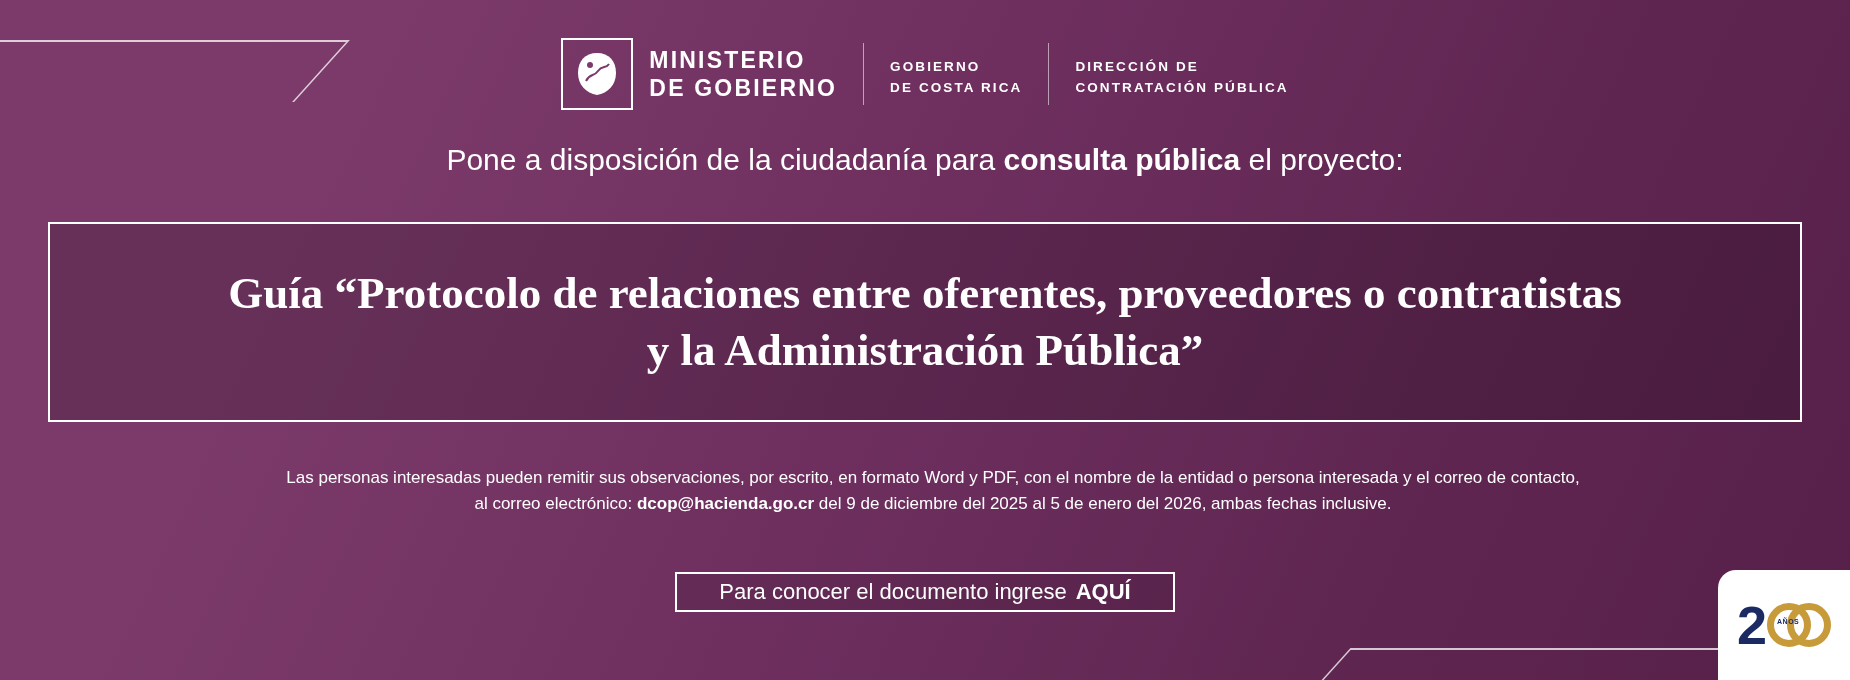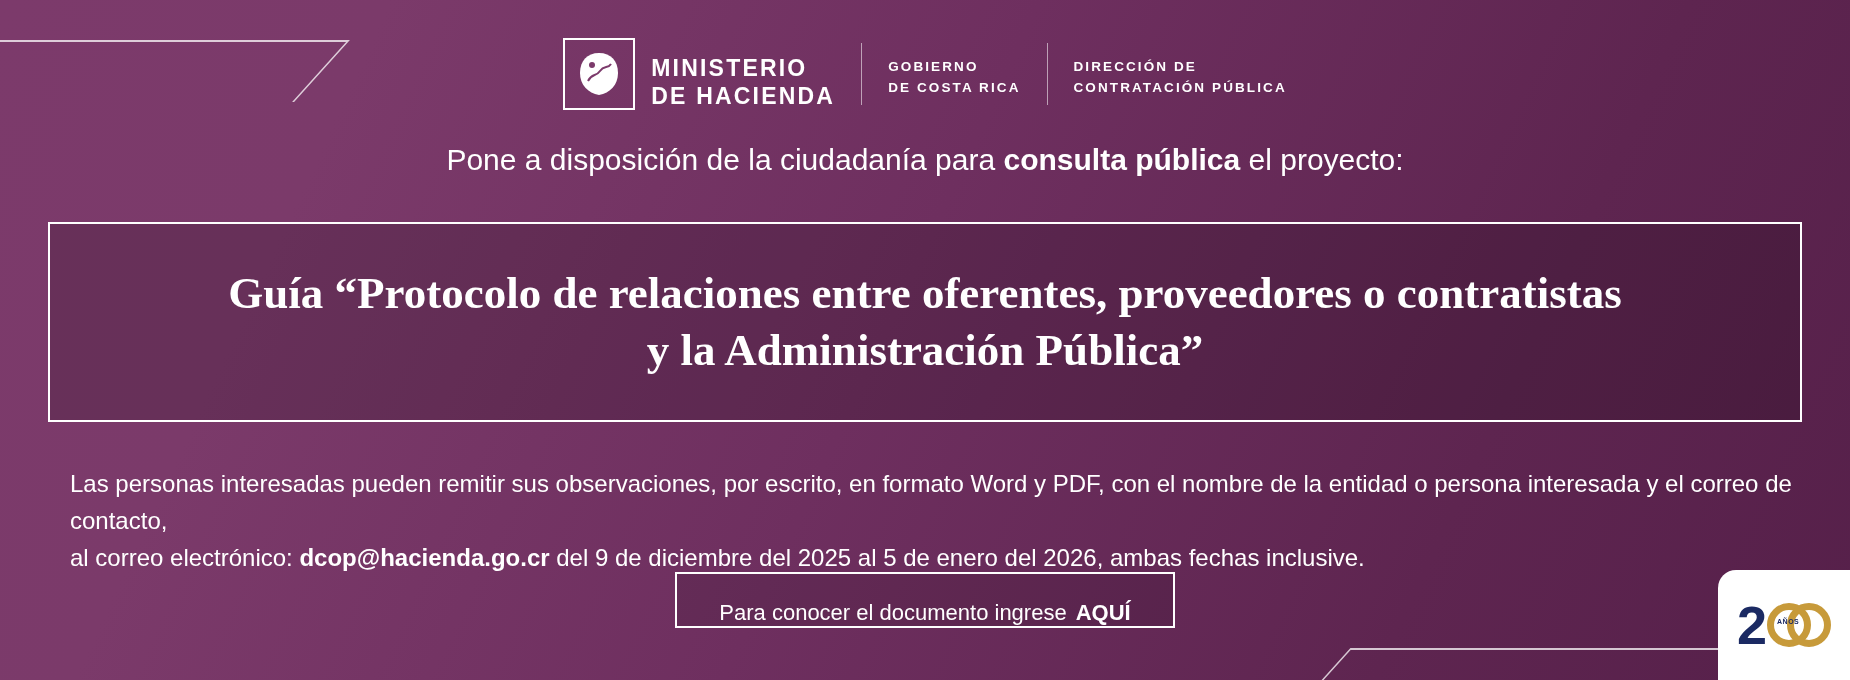--- a/index.html
+++ b/index.html
@@ -46,21 +46,21 @@
     position: absolute;
     top: 38px;
     left: 0;
     right: 0;
     display: flex;
     justify-content: center;
     align-items: center;
   }
   .logo-block {
     display: flex;
-    align-items: flex-end;
+    align-items: center;
   }
   .crest {
     width: 68px;
     height: 68px;
     border: 2px solid #ffffff;
     display: flex;
     align-items: center;
     justify-content: center;
     margin-right: 16px;
   }
@@ -123,40 +123,41 @@
     padding: 0 30px;
     font-family: Liberation Serif, serif;
   }
 
   
   .body-text {
     position: absolute;
     left: 70px;
     right: 54px;
     top: 465px;
-    color: #ffffff;
-    font-size: 24px;
+    text-align: center;
+    color: #ffffff;
+    font-size: 17px;
     line-height: 1.55;
   }
   .body-text b { font-weight: 700; }
 
   
   .cta {
     position: absolute;
     left: 50%;
     transform: translateX(-50%);
     top: 572px;
     width: 500px;
-    height: 56px;
+    height: 40px;
     border: 2px solid #ffffff;
     background: rgba(0,0,0,0.10);
     color: #ffffff;
     font-size: 22px;
     display: flex;
-    align-items: flex-end;
+    align-items: center;
     justify-content: center;
     box-sizing: border-box;
     cursor: pointer;
     text-decoration: none;
   }
   .cta b { font-weight: 700; margin-left: 9px; }
 
   
   .badge {
     position: absolute;
@@ -220,21 +221,21 @@
     <div class="logo-block">
       <div class="crest">
         <svg width="42" height="46" viewBox="0 0 42 46" aria-hidden="true">
           <path d="M21 2 C33 2 40 10 40 22 C40 34 32 42 21 44 C10 42 2 34 2 22 C2 10 9 2 21 2 Z" fill="#ffffff"></path>
           <path d="M10 30 C14 22 18 26 22 20 C26 14 30 18 33 13" stroke="#7c3a6b" stroke-width="2" fill="none"></path>
           <circle cx="14" cy="14" r="3" fill="#7c3a6b"></circle>
         </svg>
       </div>
       <div class="ministerio-text">
         <div>MINISTERIO</div>
-        <div>DE HACIENDA</div>
+        <div>DE GOBIERNO</div>
       </div>
     </div>
 
     <div class="divider-v"></div>
 
     <div class="small-caps">
       <div>GOBIERNO</div>
       <div>DE COSTA RICA</div>
     </div>
 

